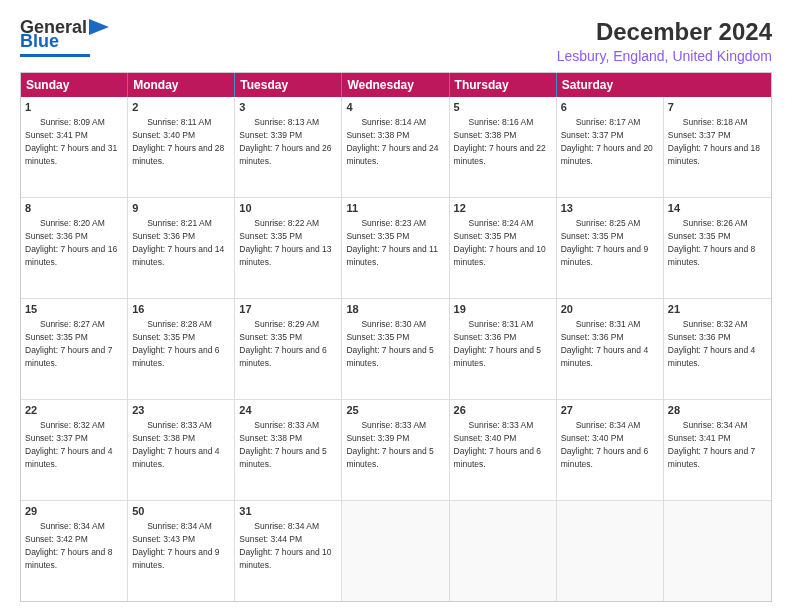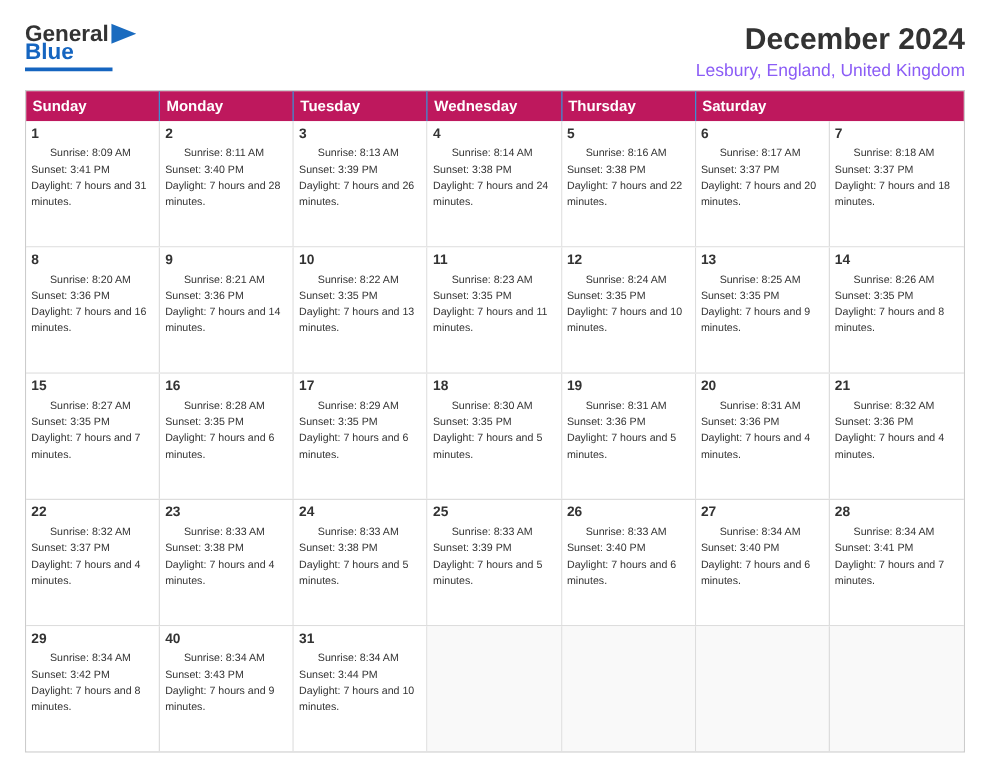--- a/index.html
+++ b/index.html
@@ -178,21 +178,21 @@
           <div class="cal-cell"><span class="day-num">22</span><span class="info">Sunrise: 8:32 AM<br>Sunset: 3:37 PM<br>Daylight: 7 hours and 4 minutes.</span></div>
           <div class="cal-cell"><span class="day-num">23</span><span class="info">Sunrise: 8:33 AM<br>Sunset: 3:38 PM<br>Daylight: 7 hours and 4 minutes.</span></div>
           <div class="cal-cell"><span class="day-num">24</span><span class="info">Sunrise: 8:33 AM<br>Sunset: 3:38 PM<br>Daylight: 7 hours and 5 minutes.</span></div>
           <div class="cal-cell"><span class="day-num">25</span><span class="info">Sunrise: 8:33 AM<br>Sunset: 3:39 PM<br>Daylight: 7 hours and 5 minutes.</span></div>
           <div class="cal-cell"><span class="day-num">26</span><span class="info">Sunrise: 8:33 AM<br>Sunset: 3:40 PM<br>Daylight: 7 hours and 6 minutes.</span></div>
           <div class="cal-cell"><span class="day-num">27</span><span class="info">Sunrise: 8:34 AM<br>Sunset: 3:40 PM<br>Daylight: 7 hours and 6 minutes.</span></div>
           <div class="cal-cell"><span class="day-num">28</span><span class="info">Sunrise: 8:34 AM<br>Sunset: 3:41 PM<br>Daylight: 7 hours and 7 minutes.</span></div>
         </div>
         <div class="cal-row">
           <div class="cal-cell"><span class="day-num">29</span><span class="info">Sunrise: 8:34 AM<br>Sunset: 3:42 PM<br>Daylight: 7 hours and 8 minutes.</span></div>
-          <div class="cal-cell"><span class="day-num">40</span><span class="info">Sunrise: 8:34 AM<br>Sunset: 3:43 PM<br>Daylight: 7 hours and 9 minutes.</span></div>
+          <div class="cal-cell"><span class="day-num">50</span><span class="info">Sunrise: 8:34 AM<br>Sunset: 3:43 PM<br>Daylight: 7 hours and 9 minutes.</span></div>
           <div class="cal-cell"><span class="day-num">31</span><span class="info">Sunrise: 8:34 AM<br>Sunset: 3:44 PM<br>Daylight: 7 hours and 10 minutes.</span></div>
           <div class="cal-cell empty"></div>
           <div class="cal-cell empty"></div>
           <div class="cal-cell empty"></div>
           <div class="cal-cell empty"></div>
         </div>
       </div>
   </div>
 </div>
 

